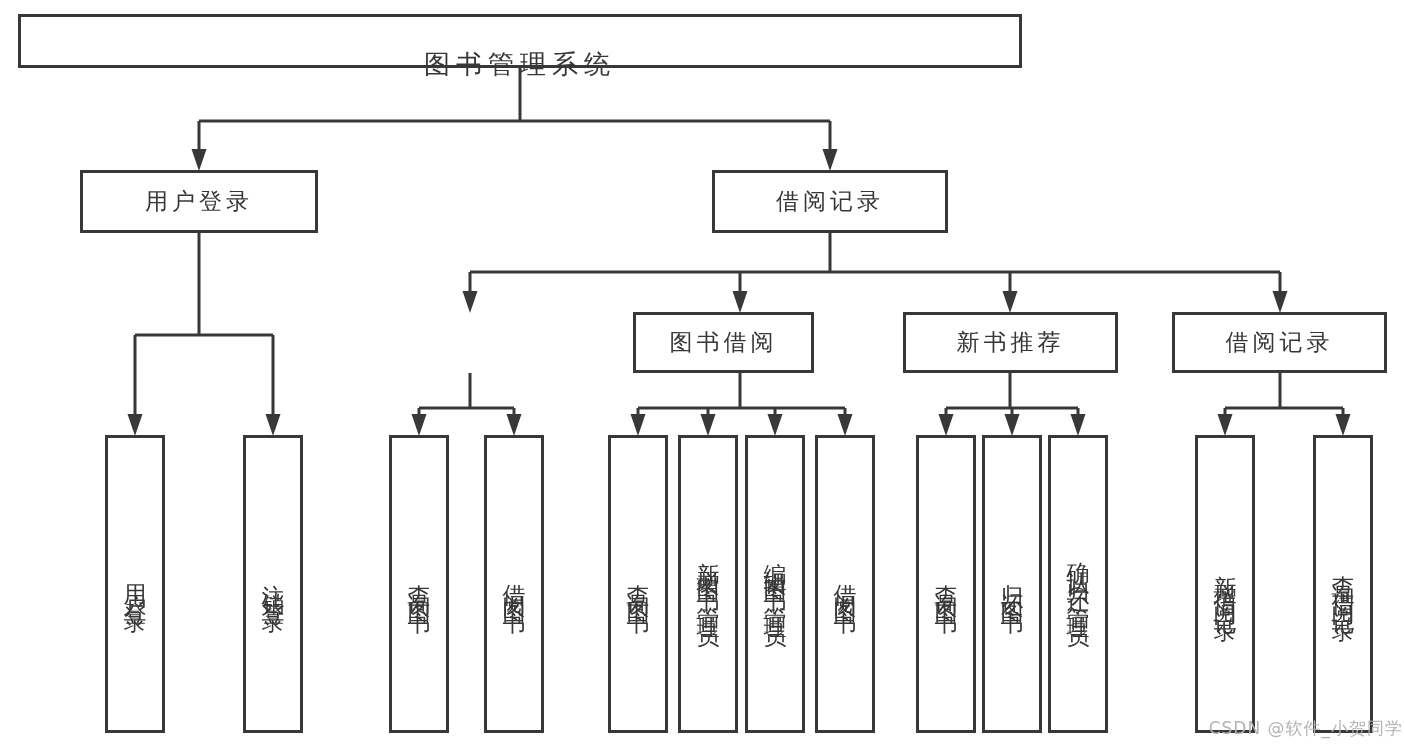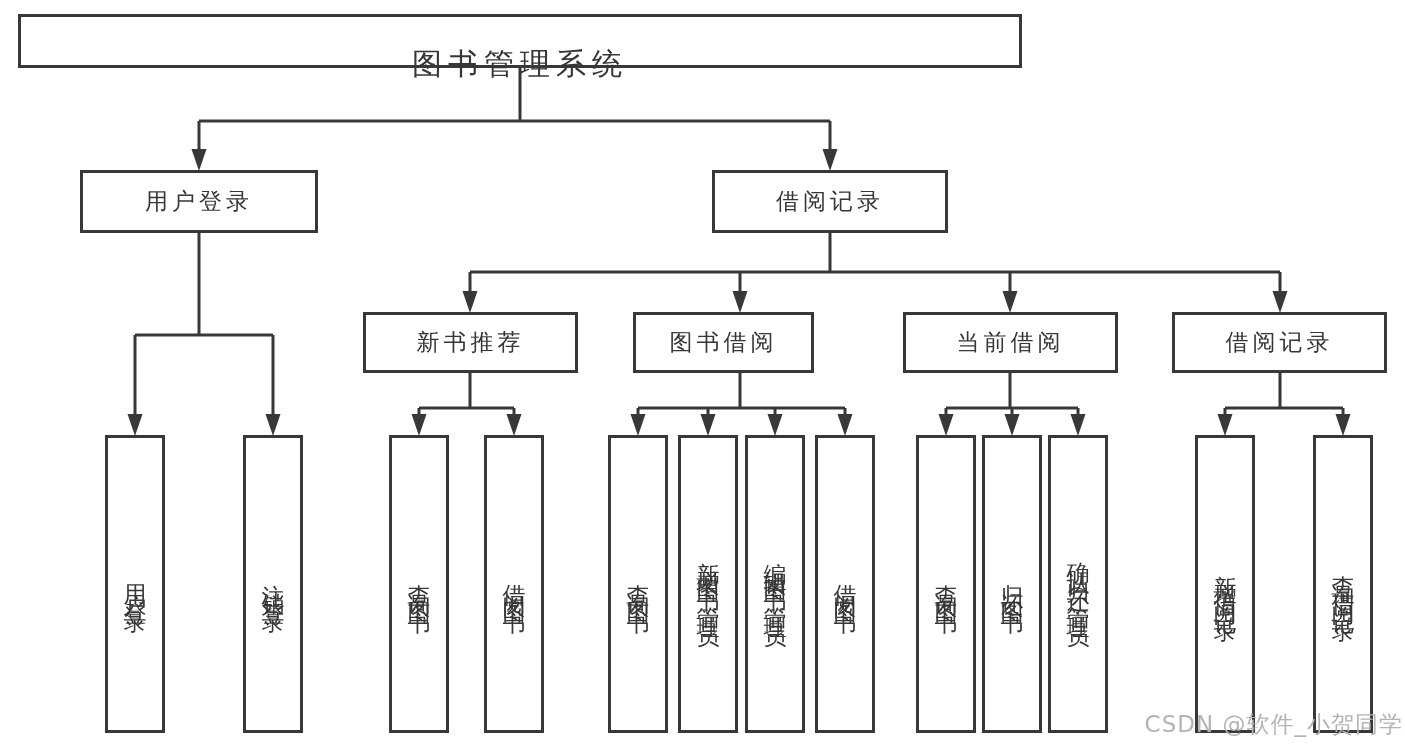--- a/index.html
+++ b/index.html
@@ -26,35 +26,35 @@
     box-sizing: border-box;
     background: #ffffff;
     border: 3px solid var(--line, #383838);
     color: var(--text, #363636);
     display: flex;
     align-items: center;
     justify-content: center;
     text-align: center;
   }
   .hlabel { line-height: 1; white-space: nowrap; }
-  .root-label   { font-size: 30px; letter-spacing: 6px; margin-top: 45px; }
+  .root-label   { font-size: 26px; letter-spacing: 6px; margin-top: 45px; }
   .branch-label { font-size: 23px; letter-spacing: 4px; }
   .vlabel {
     writing-mode: vertical-rl;
     text-orientation: mixed;
     font-size: 23px;
     letter-spacing: 9px;
     line-height: 1;
     max-height: 292px;
   }
   .watermark {
     position: absolute;
     right: 2px;
     bottom: 7px;
-    font-size: 23px;
+    font-size: 17px;
     color: var(--watermark, #b3b3b3);
     letter-spacing: 1px;
     z-index: 5;
     white-space: nowrap;
   }
 </style>
 </head>
 <body>
 
 <div class="stage">
@@ -106,28 +106,25 @@
     <span class="hlabel root-label">图书管理系统</span>
   </div>
 
   <div class="box" style="left:80px; top:170px; width:238px; height:63px;">
     <span class="hlabel branch-label">用户登录</span>
   </div>
   <div class="box" style="left:712px; top:170px; width:236px; height:63px;">
     <span class="hlabel branch-label">借阅记录</span>
   </div>
 
-  <div class="box" style="left:363px; top:312px; width:215px; height:61px;">
-    <span class="hlabel branch-label">新书推荐</span>
-  </div>
   <div class="box" style="left:633px; top:312px; width:181px; height:61px;">
     <span class="hlabel branch-label">图书借阅</span>
   </div>
   <div class="box" style="left:903px; top:312px; width:215px; height:61px;">
-    <span class="hlabel branch-label">当前借阅</span>
+    <span class="hlabel branch-label">新书推荐</span>
   </div>
   <div class="box" style="left:1172px; top:312px; width:215px; height:61px;">
     <span class="hlabel branch-label">借阅记录</span>
   </div>
 
   <div class="box" style="left:105px; top:435px; width:60px; height:298px;">
     <span class="vlabel">用户登录</span>
   </div>
   <div class="box" style="left:243px; top:435px; width:60px; height:298px;">
     <span class="vlabel">注销登录</span>

